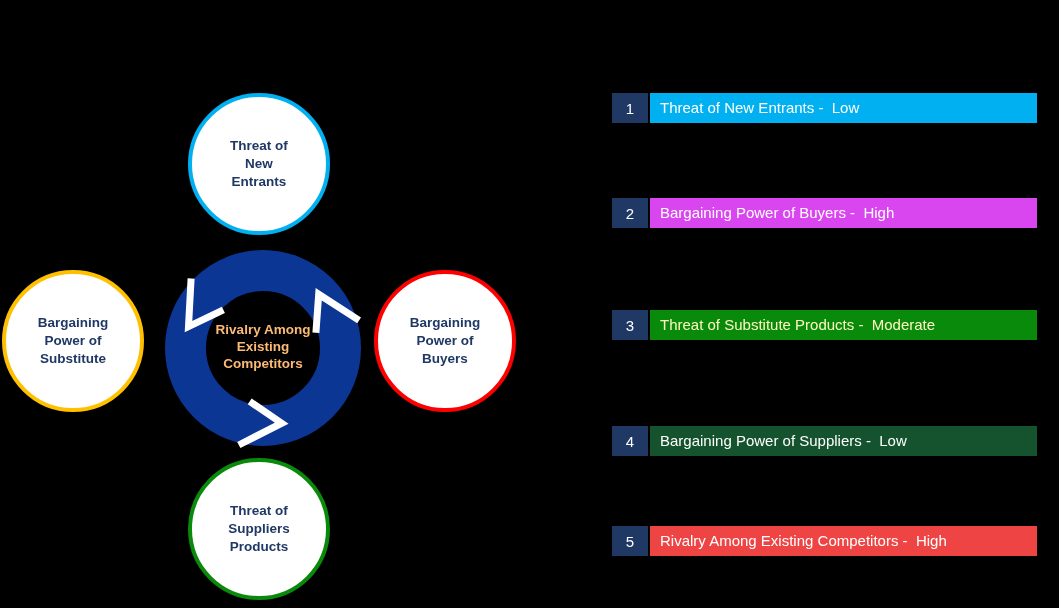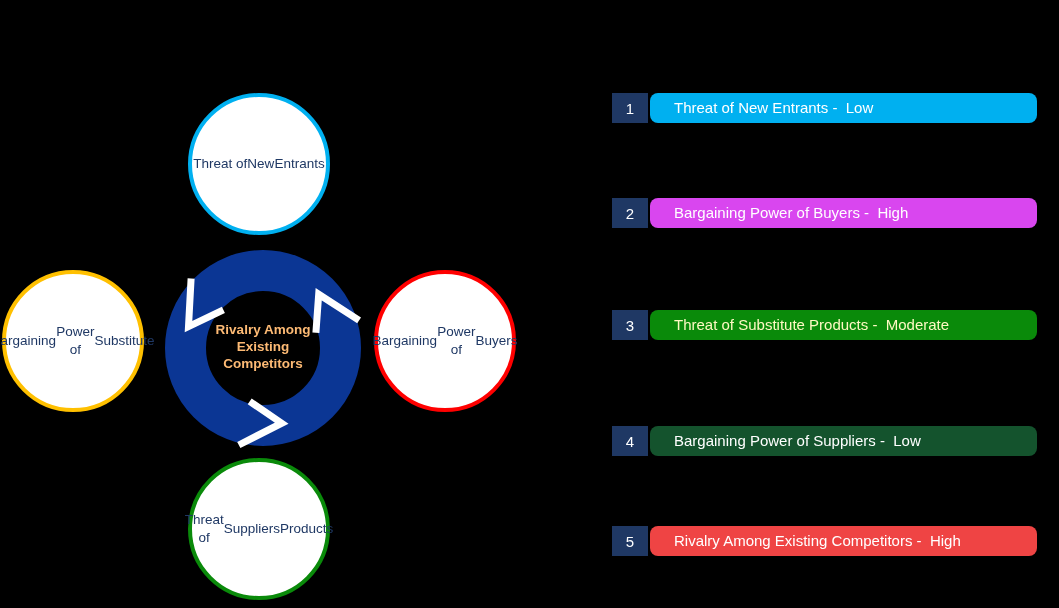--- a/index.html
+++ b/index.html
@@ -13,25 +13,25 @@
   .stage { position: absolute; inset: 0; }
 
   
   .node {
     position: absolute;
     width: 142px; height: 142px;
     background: #ffffff;
     border: 4px solid #888;
     border-radius: 50%;
     display: flex;
-    flex-direction: row;
+    flex-direction: column;
     align-items: center;
     justify-content: center;
     text-align: center;
-    font-weight: normal;
+    font-weight: bold;
     font-size: 13.5px;
     line-height: 1.35;
   }
   .node span { display: block; }
   .node-top    { left: 188px; top: 93px;  }
   .node-left   { left: 2px;   top: 270px; }
   .node-right  { left: 374px; top: 270px; }
   .node-bottom { left: 188px; top: 458px; }
 
   .donut-svg { position: absolute; left: 153px; top: 238px; width: 220px; height: 220px; }
@@ -69,24 +69,23 @@
     color: #ffffff;
     font-size: 15px;
     display: flex;
     align-items: center;
     justify-content: center;
   }
   .legend-bar {
     flex: 1 1 auto;
     font-size: 15px;
     line-height: 30px;
-    padding-left: 24px;
+    padding-left: 10px;
     white-space: pre;
     overflow: hidden;
-    border-radius: 8px;
   }
 </style>
 </head>
 <body>
 
 <div class="stage">
 
   <svg class="donut-svg" viewBox="0 0 220 220">
     <circle class="ring" cx="110" cy="110" r="77.5" style="stroke: rgb(11, 54, 148);"></circle>
     <polyline class="notch-white" points="85.8,207.0 128.7,185.2 96.7,163.4"></polyline>

